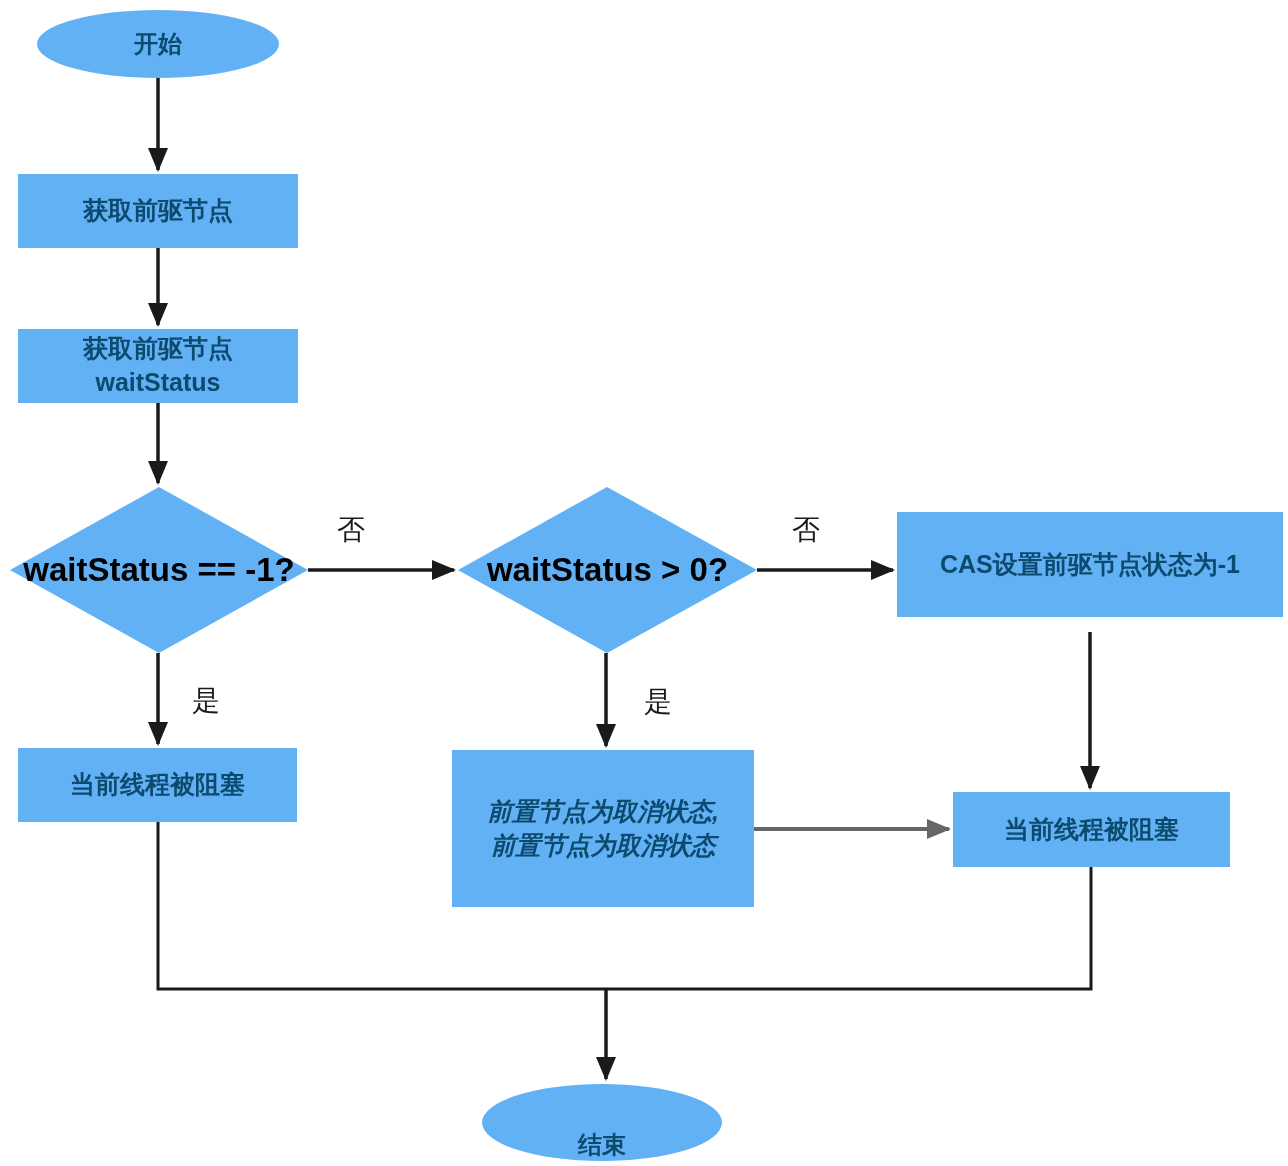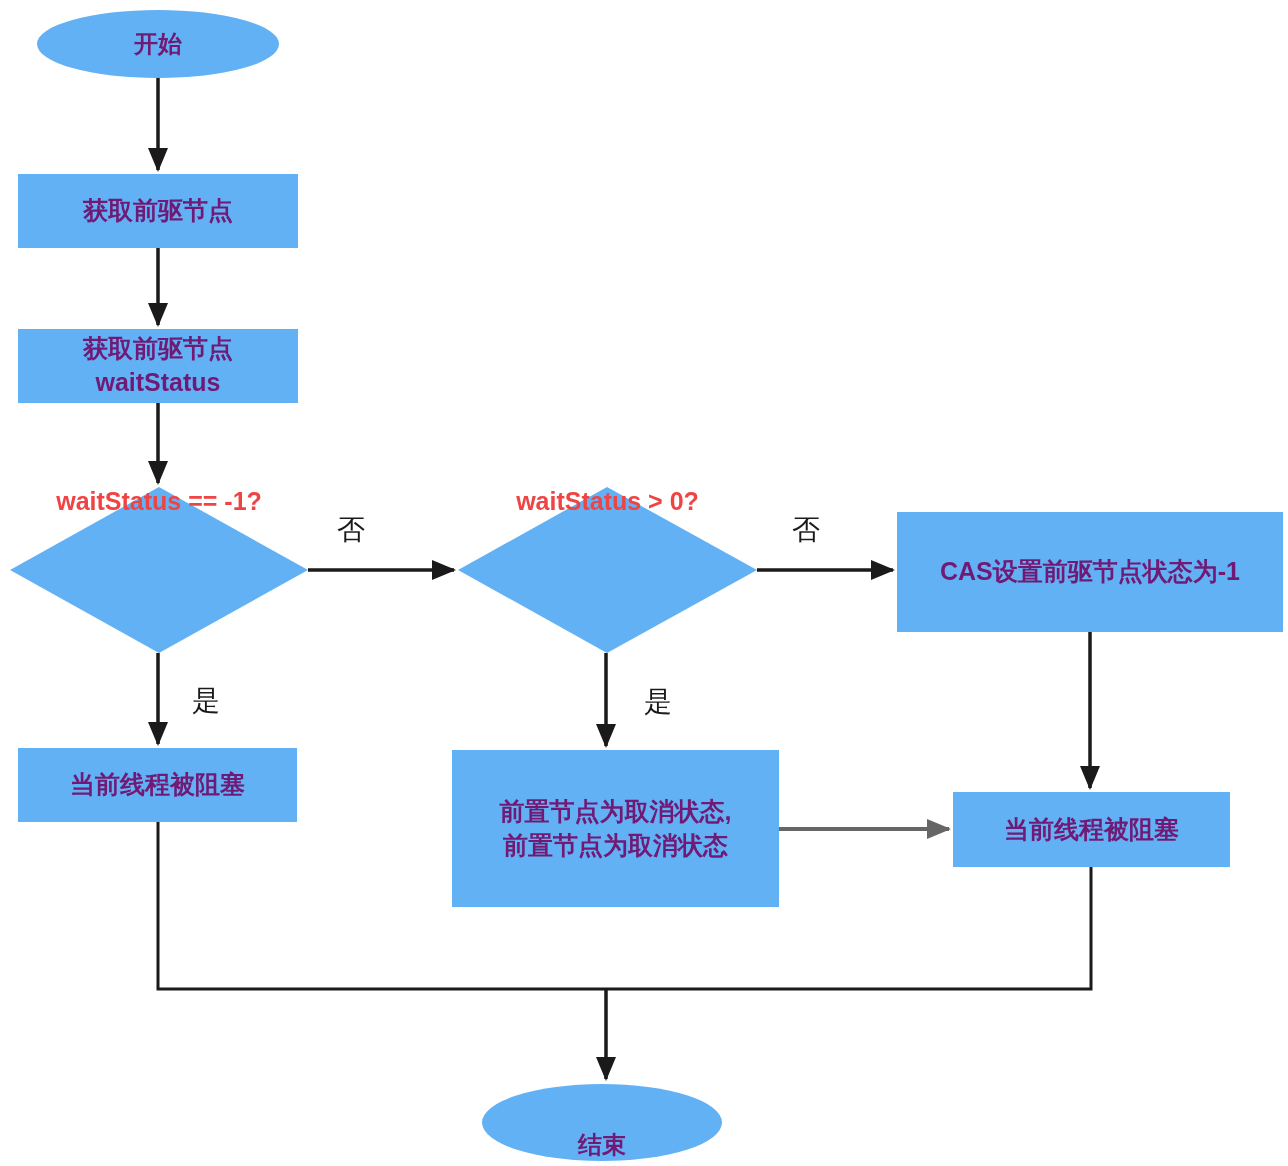--- a/index.html
+++ b/index.html
@@ -15,45 +15,45 @@
     overflow:hidden;
   }
   #edges{
     position:absolute;
     left:0;top:0;
     width:1288px;height:1166px;
   }
   .node{
     position:absolute;
     background:#63B1F5;
-    color:#701a75;
+    color:#0c4a6e;
     display:flex;
     flex-direction:column;
     align-items:center;
     justify-content:center;
     text-align:center;
     font-weight:700;
     font-size:25px;
     line-height:1.35;
     box-sizing:border-box;
   }
   .ellipse{
     border-radius:50%;
     font-size:24px;
   }
   .diamond-text{
     position:absolute;
     background:transparent;
-    color:#ef4444;
+    color:#000000;
     display:flex;
-    align-items:flex-start;
+    align-items:center;
     justify-content:center;
     text-align:center;
     font-weight:700;
-    font-size:25px;
+    font-size:33px;
   }
   .edge-label{
     position:absolute;
     color:#1a1a1a;
     font-size:28px;
     font-weight:400;
     line-height:1;
   }
 </style>
 </head>
@@ -101,29 +101,29 @@
   </div>
 
   <div class="diamond-text" style="left:10px; top:487px; width:298px; height:166px;">
     <span>waitStatus == -1?</span>
   </div>
 
   <div class="diamond-text" style="left:458px; top:487px; width:299px; height:166px;">
     <span>waitStatus &gt; 0?</span>
   </div>
 
-  <div class="node" style="left:897px; top:512px; width:386px; height:120px;">
+  <div class="node" style="left:897px; top:512px; width:386px; height:105px;">
     <span>CAS设置前驱节点状态为-1</span>
   </div>
 
   <div class="node" style="left:18px; top:748px; width:279px; height:74px;">
     <span>当前线程被阻塞</span>
   </div>
 
-  <div class="node" style="left:452px; top:750px; width:327px; height:157px;">
+  <div class="node" style="left:452px; top:750px; width:302px; height:157px;font-style:italic;">
     <div>前置节点为取消状态,</div>
     <div>前置节点为取消状态</div>
   </div>
 
   <div class="node" style="left:953px; top:792px; width:277px; height:75px;">
     <span>当前线程被阻塞</span>
   </div>
 
   <div class="node ellipse" style="left:482px; top:1084px; width:240px; height:77px;justify-content:flex-end;">
     <span>结束</span>

